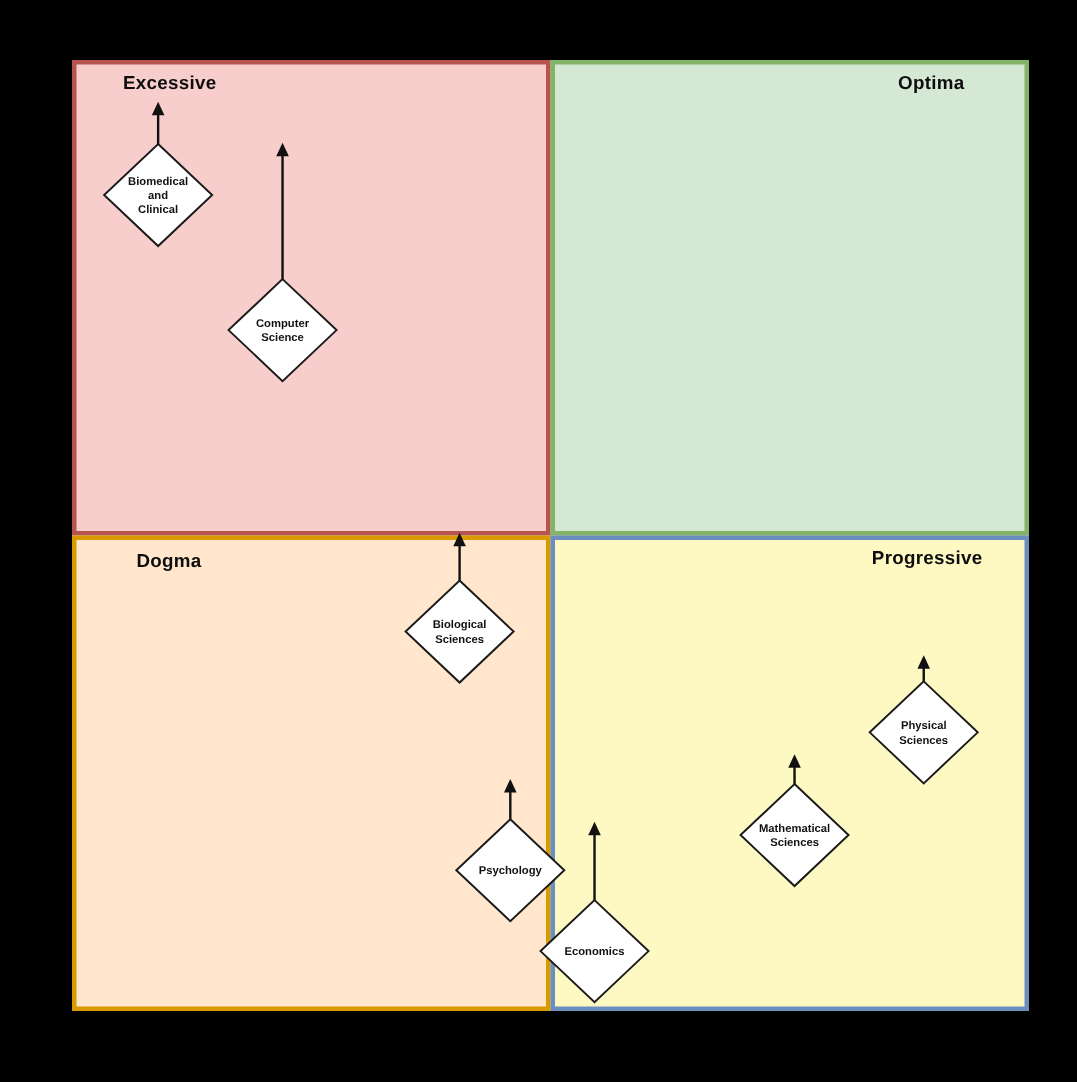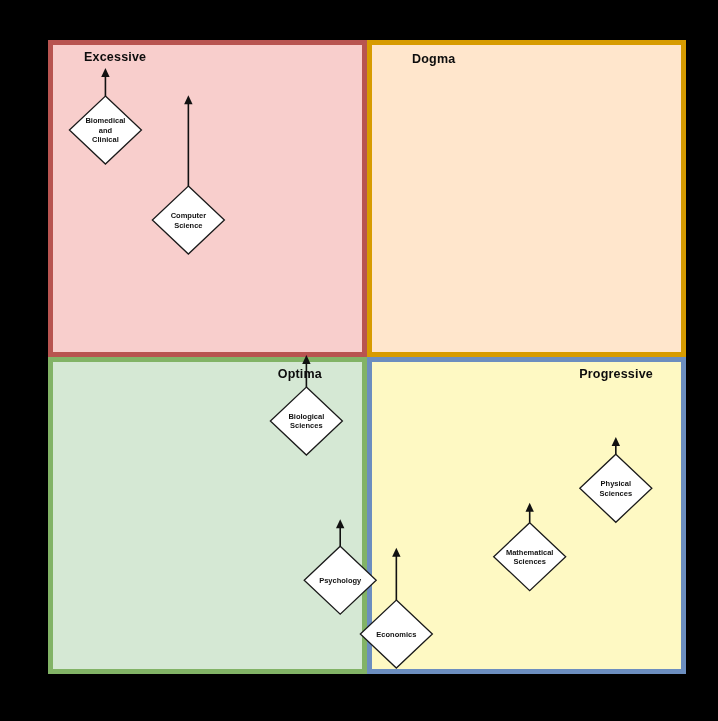--- a/index.html
+++ b/index.html
@@ -17,21 +17,21 @@
     top: 40px;
     width: 638px;
     height: 634px;
     display: grid;
     grid-template-columns: 1fr 1fr;
     grid-template-rows: 1fr 1fr;
   }
   .quad {
     position: relative;
     box-sizing: border-box;
-    border: 5px solid #d946ef;
+    border: 3px solid #d946ef;
   }
   .q-label {
     position: absolute;
     font-weight: bold;
     font-size: 12.5px;
     color: #0d0d0d;
     letter-spacing: 0.2px;
     white-space: nowrap;
   }
   .q-tl .q-label { left: 31px; top: 5px; }
@@ -55,25 +55,25 @@
   }
 </style>
 </head>
 <body>
 
 <div class="canvas">
   <div class="plot">
     <div class="quad q-tl" style="background: rgb(248, 206, 204); border-color: rgb(184, 84, 80);">
       <span class="q-label">Excessive</span>
     </div>
+    <div class="quad q-tr" style="background: rgb(213, 232, 212); border-color: rgb(130, 179, 102);">
+      <span class="q-label">Optima</span>
+    </div>
     <div class="quad q-bl" style="background: rgb(255, 230, 204); border-color: rgb(215, 155, 0);">
       <span class="q-label">Dogma</span>
-    </div>
-    <div class="quad q-tr" style="background: rgb(213, 232, 212); border-color: rgb(130, 179, 102);">
-      <span class="q-label">Optima</span>
     </div>
     <div class="quad q-br" style="background: #fef9c3; border-color: rgb(108, 142, 191);">
       <span class="q-label">Progressive</span>
     </div>
   </div>
   <svg class="points-layer" viewBox="0 0 638 634" width="638" height="634">
       <g>
         <line x1="57.419999999999995" y1="56.028000000000006" x2="57.419999999999995" y2="33.89600000000003" stroke="#111111" stroke-width="1.6"></line>
         <polygon points="57.419999999999995,27.896000000000026 53.21999999999999,36.89600000000003 61.62,36.89600000000003" fill="#111111"></polygon>
         <polygon points="57.419999999999995,56.028000000000006 93.41999999999999,90.028 57.419999999999995,124.028 21.419999999999995,90.028" fill="#ffffff" stroke="#1a1a1a" stroke-width="1.3"></polygon>

